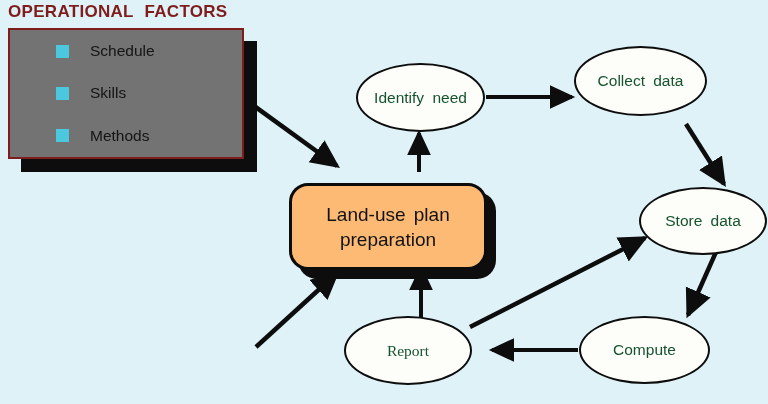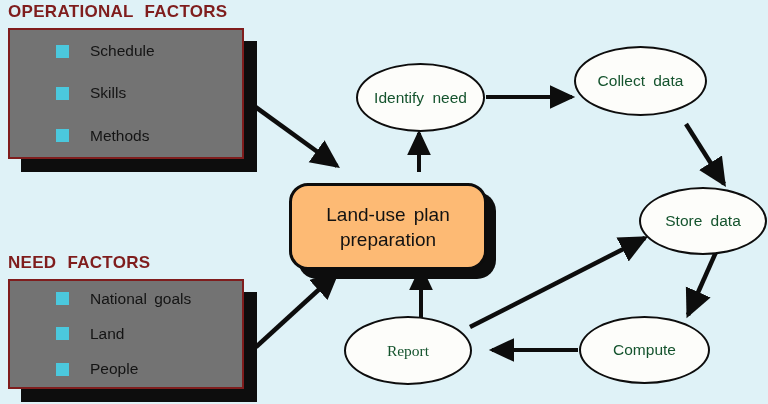--- a/index.html
+++ b/index.html
@@ -170,39 +170,20 @@
           <span class="item-label">Skills</span>
         </li>
         <li class="panel-item">
           <span class="bullet"></span>
           <span class="item-label">Methods</span>
         </li>
       </ul>
     </div>
   </div>
 
-  <div class="panel" style="left:2px; top:253px; width:262px; height:150px;">
-    <div class="panel-title">NEED FACTORS</div>
-    <div class="panel-box" style="left:6px; top:26px; width:236px; height:110px;">
-      <ul class="panel-list">
-        <li class="panel-item">
-          <span class="bullet"></span>
-          <span class="item-label">National goals</span>
-        </li>
-        <li class="panel-item">
-          <span class="bullet"></span>
-          <span class="item-label">Land</span>
-        </li>
-        <li class="panel-item">
-          <span class="bullet"></span>
-          <span class="item-label">People</span>
-        </li>
-      </ul>
-    </div>
-  </div>
 
   <div id="central-node">
     <div class="node-text">
       <span>Land-use plan</span><br>
       <span>preparation</span>
     </div>
   </div>
 
   <div class="ellipse-node" style="left:356px; top:63px; width:129px; height:69px;">
     <span class="node-text">Identify  need</span>

